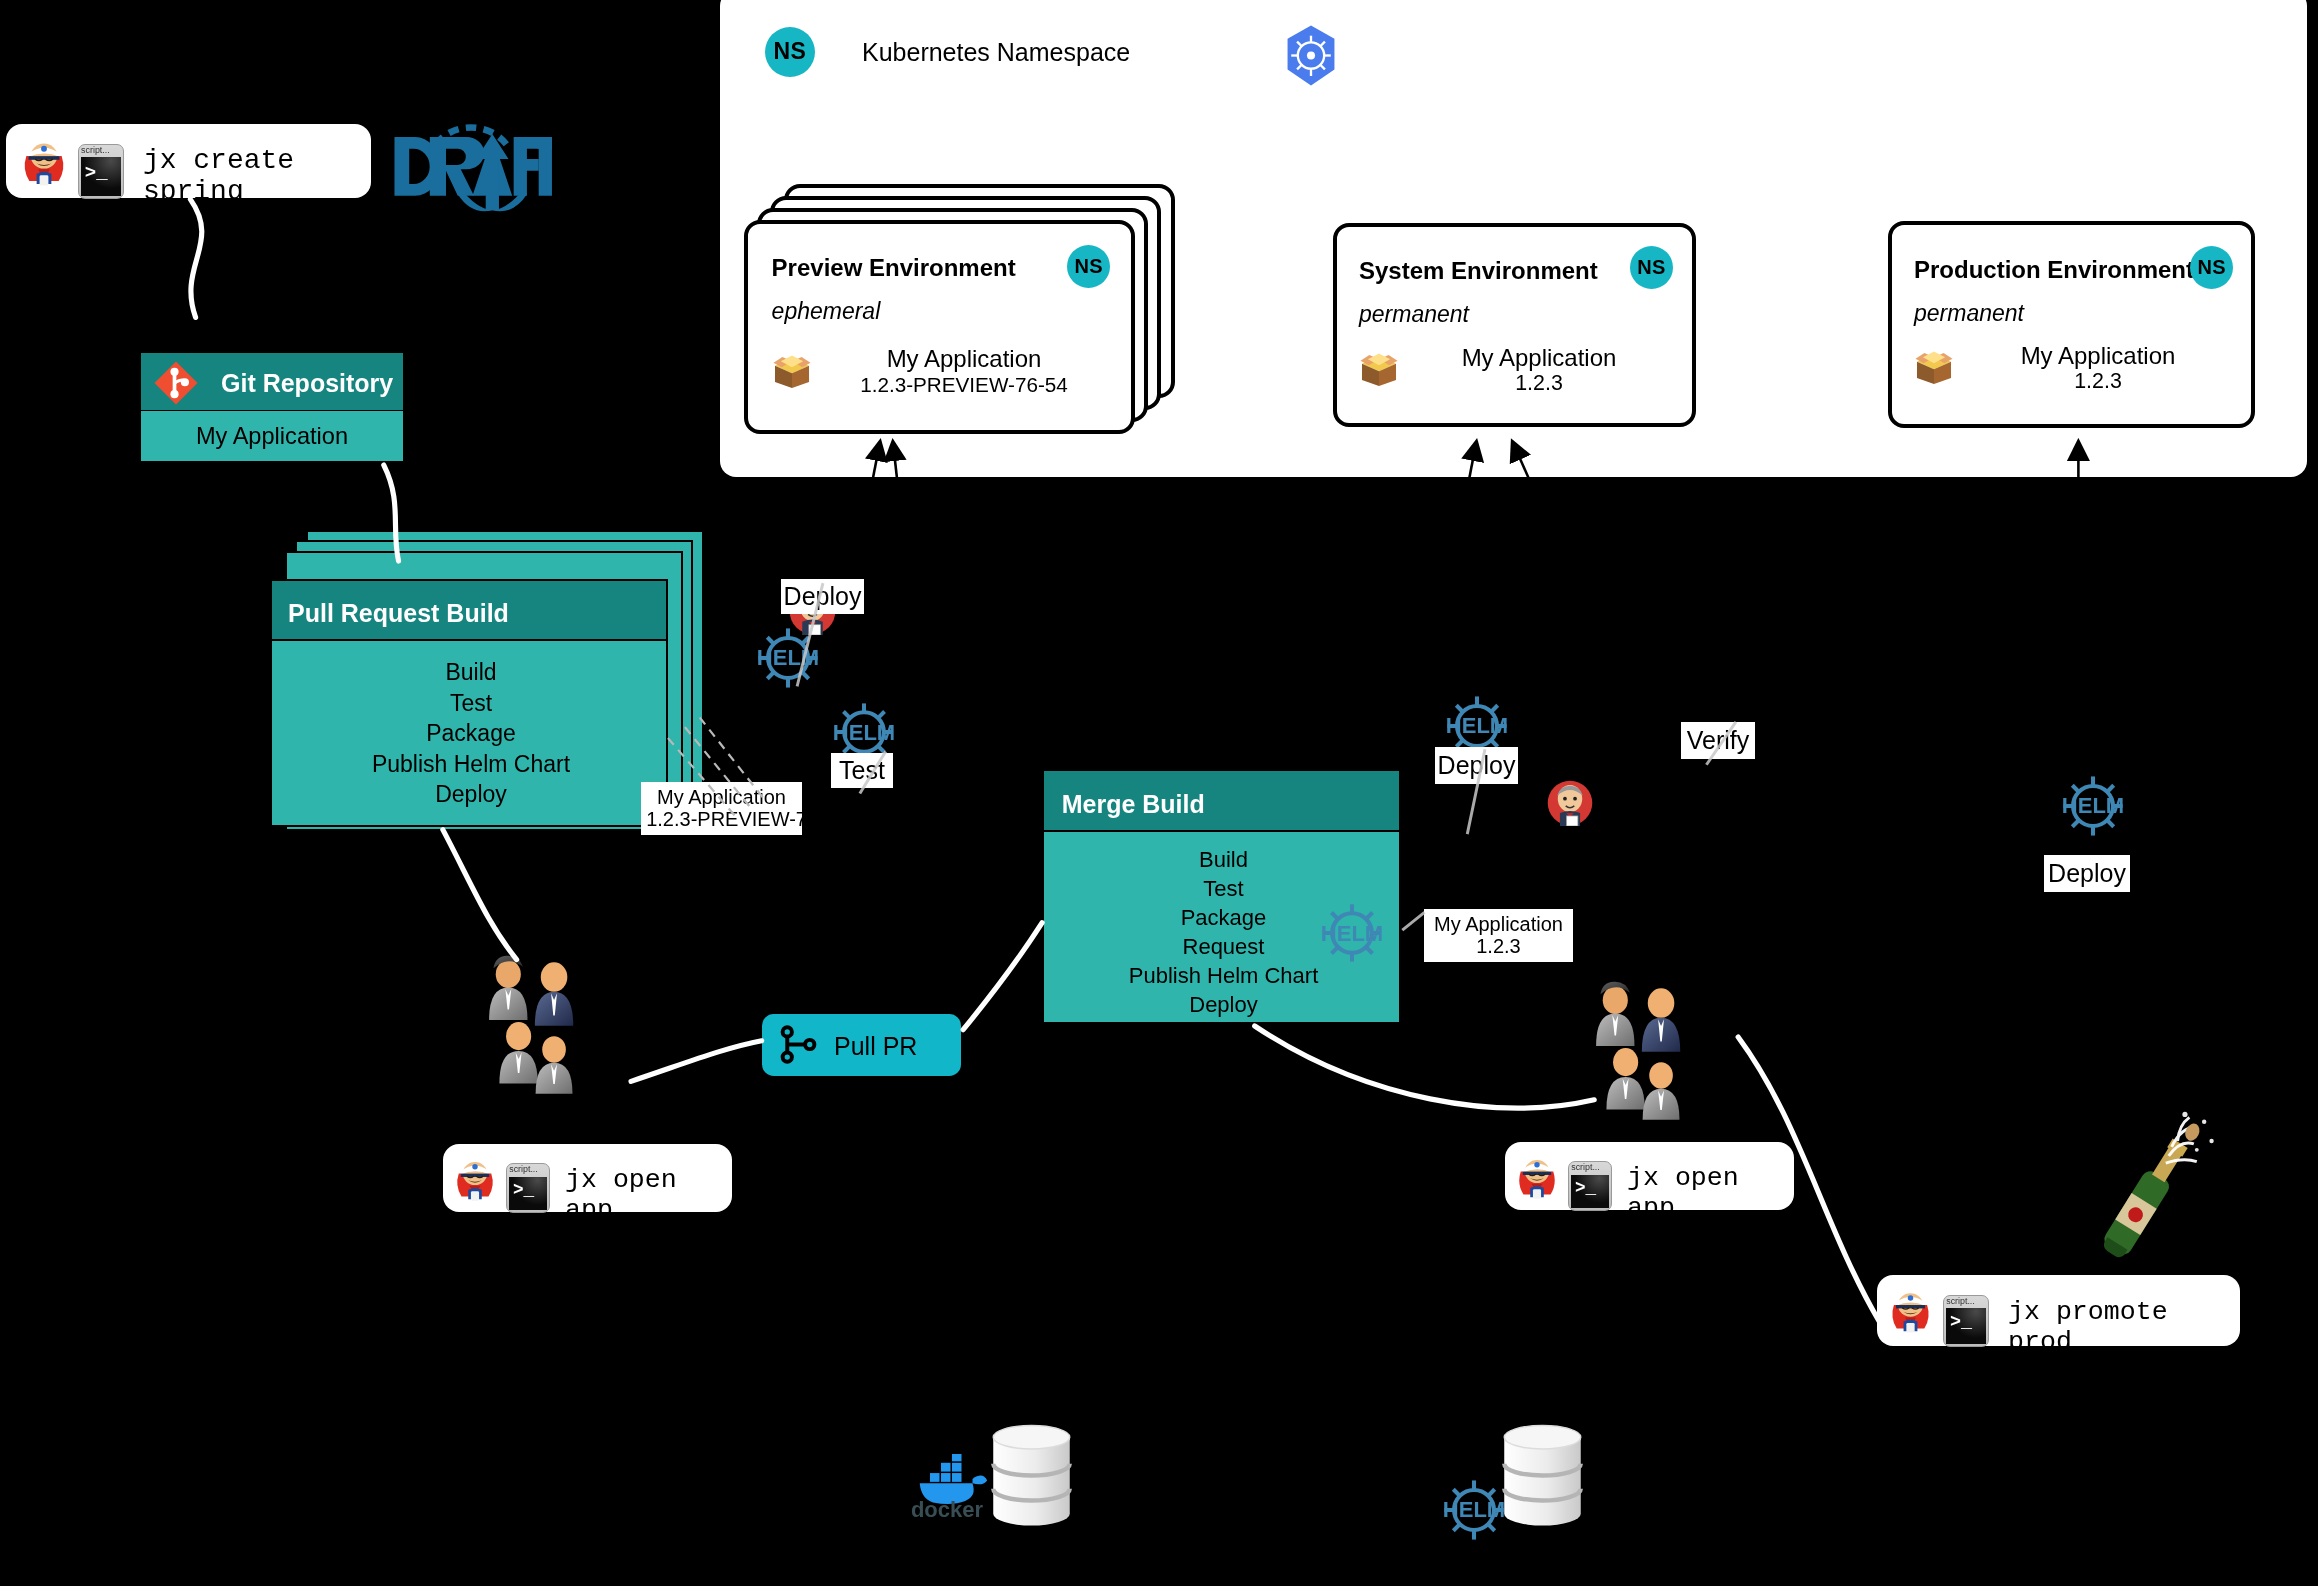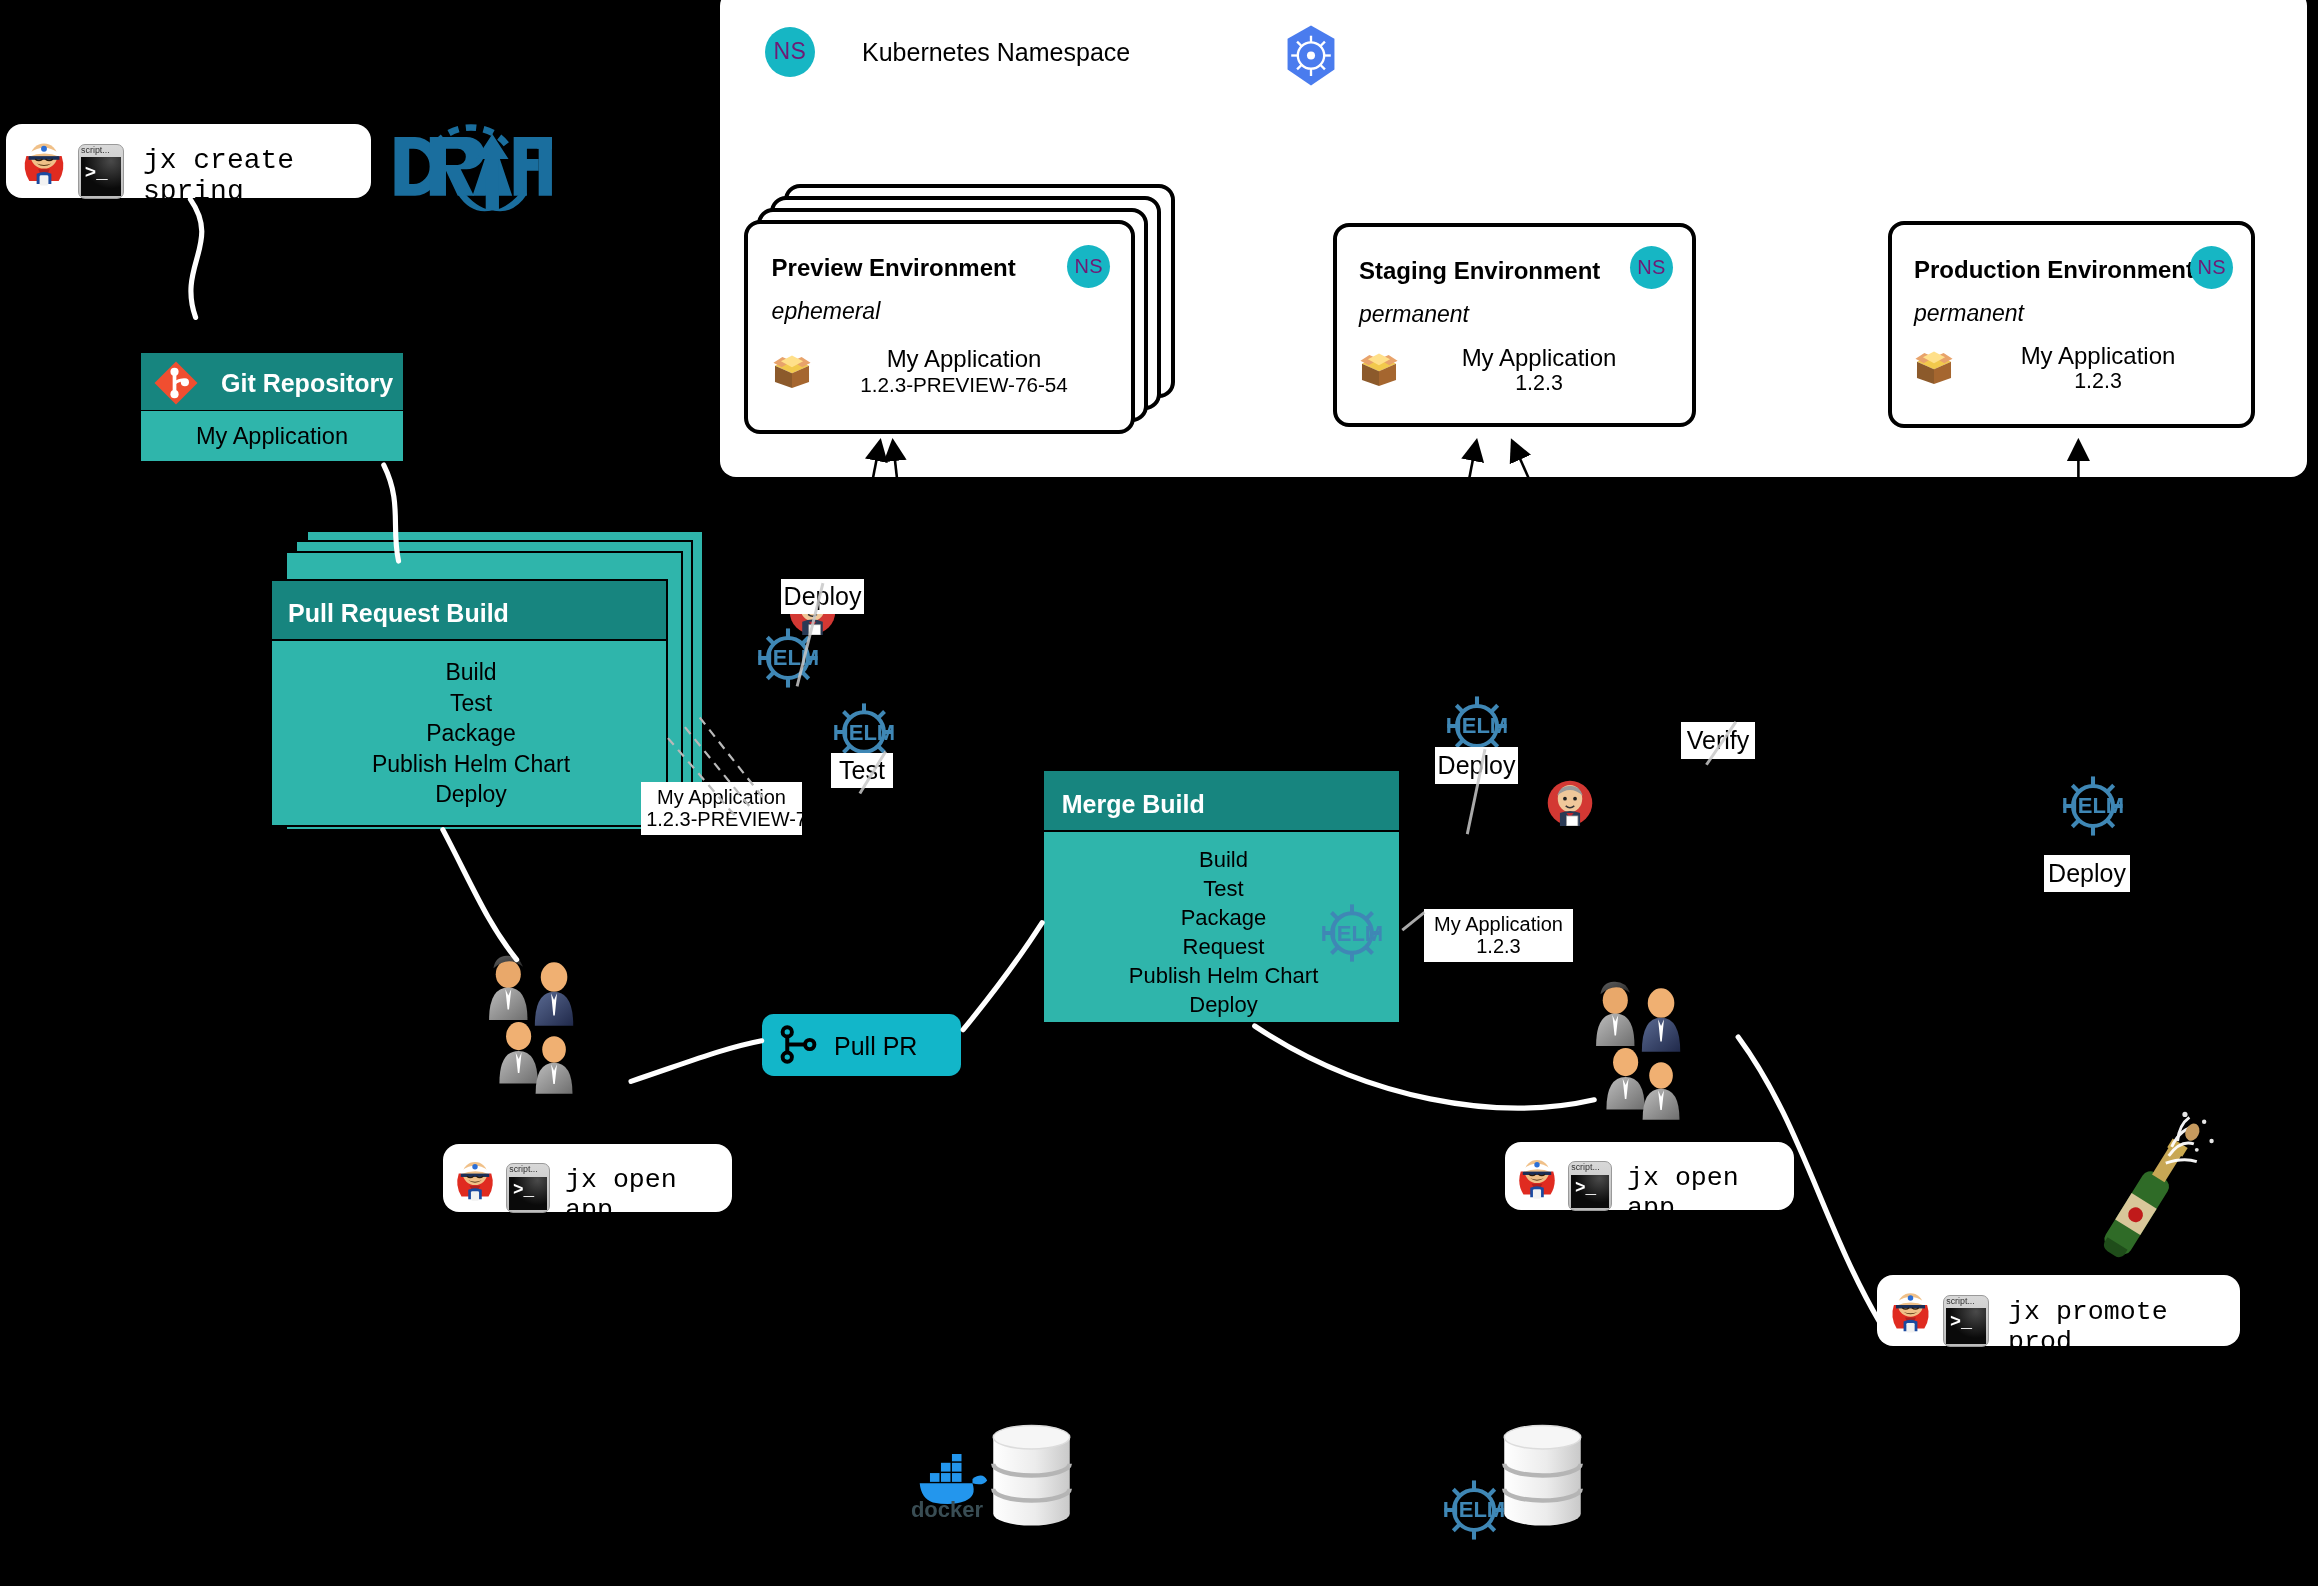--- a/index.html
+++ b/index.html
@@ -2,21 +2,21 @@
 <html style="font-size:11.8px"><head>
 <meta charset="utf-8">
 <style>
   html,body{margin:0;padding:0;background:#000;}
   #stage{position:relative;width:2319px;height:1587px;background:#000;
          font-family:"Liberation Sans", sans-serif;overflow:hidden;}
   .abs{position:absolute;}
   
   #k8s-panel{left:720px;top:-10.3px;width:1587px;height:487px;background:#fff;
              border-radius:16px;}
-  .ns-badge{border-radius:50%;background:#16b6c4;color:#701a75;font-weight:normal;
+  .ns-badge{border-radius:50%;background:#16b6c4;color:#000000;font-weight:bold;
             display:flex;align-items:center;justify-content:center;letter-spacing:0.4px;}
   #ns-legend{left:765px;top:26.6px;width:50px;height:50px;font-size:23px;}
   #ns-legend-label{left:862px;top:38px;font-size:25px;color:#000;}
   #k8s-title{left:1367px;top:25px;font-size:35px;font-weight:bold;color:#000;
              letter-spacing:-0.4px;}
   #k8s-logo{left:1283px;top:23.6px;width:56px;height:63px;}
   
   .envcard{background:#fff;border:4.4px solid #000;border-radius:16px;box-sizing:border-box;}
   .env-stack{background:#fff;border:4.4px solid #000;border-radius:16px;box-sizing:border-box;}
   .env-title{position:absolute;font-size:24px;font-weight:bold;color:#000;}
@@ -105,21 +105,21 @@
         <polygon points="12,14 27,6 42,14 27,22" fill="#ffe08a"></polygon>
       </svg>
     </div>
     <div class="env-app" style="left:61px;top:122px;width:310px;">
       <div style="font-size:24px;">My Application</div>
       <div style="font-size:20.7px;">1.2.3-PREVIEW-76-54</div>
     </div>
   </div>
 
   <div class="abs envcard" style="left:1333px;top:223px;width:363px;height:204px;">
-    <div class="env-title" style="left:22px;top:29.5px;">Staging Environment</div>
+    <div class="env-title" style="left:22px;top:29.5px;">System Environment</div>
     <div class="env-ns ns-badge" style="right:19px;top:19px;">NS</div>
     <div class="env-kind" style="left:22px;top:74px;">permanent</div>
     <div class="boxicon" style="left:22px;top:122px;">
       <svg width="40" height="37" viewBox="0 0 54 50">
         <polygon points="4,20 27,10 50,20 27,30" fill="#f2c94c"></polygon>
         <polygon points="4,20 4,42 27,50 27,30" fill="#8c5a2b"></polygon>
         <polygon points="50,20 50,42 27,50 27,30" fill="#a5662f"></polygon>
         <polygon points="2,16 14,8 27,14 13,22" fill="#e8a36b"></polygon>
         <polygon points="52,16 40,8 27,14 41,22" fill="#e8a36b"></polygon>
         <polygon points="12,14 27,6 42,14 27,22" fill="#ffe08a"></polygon>

